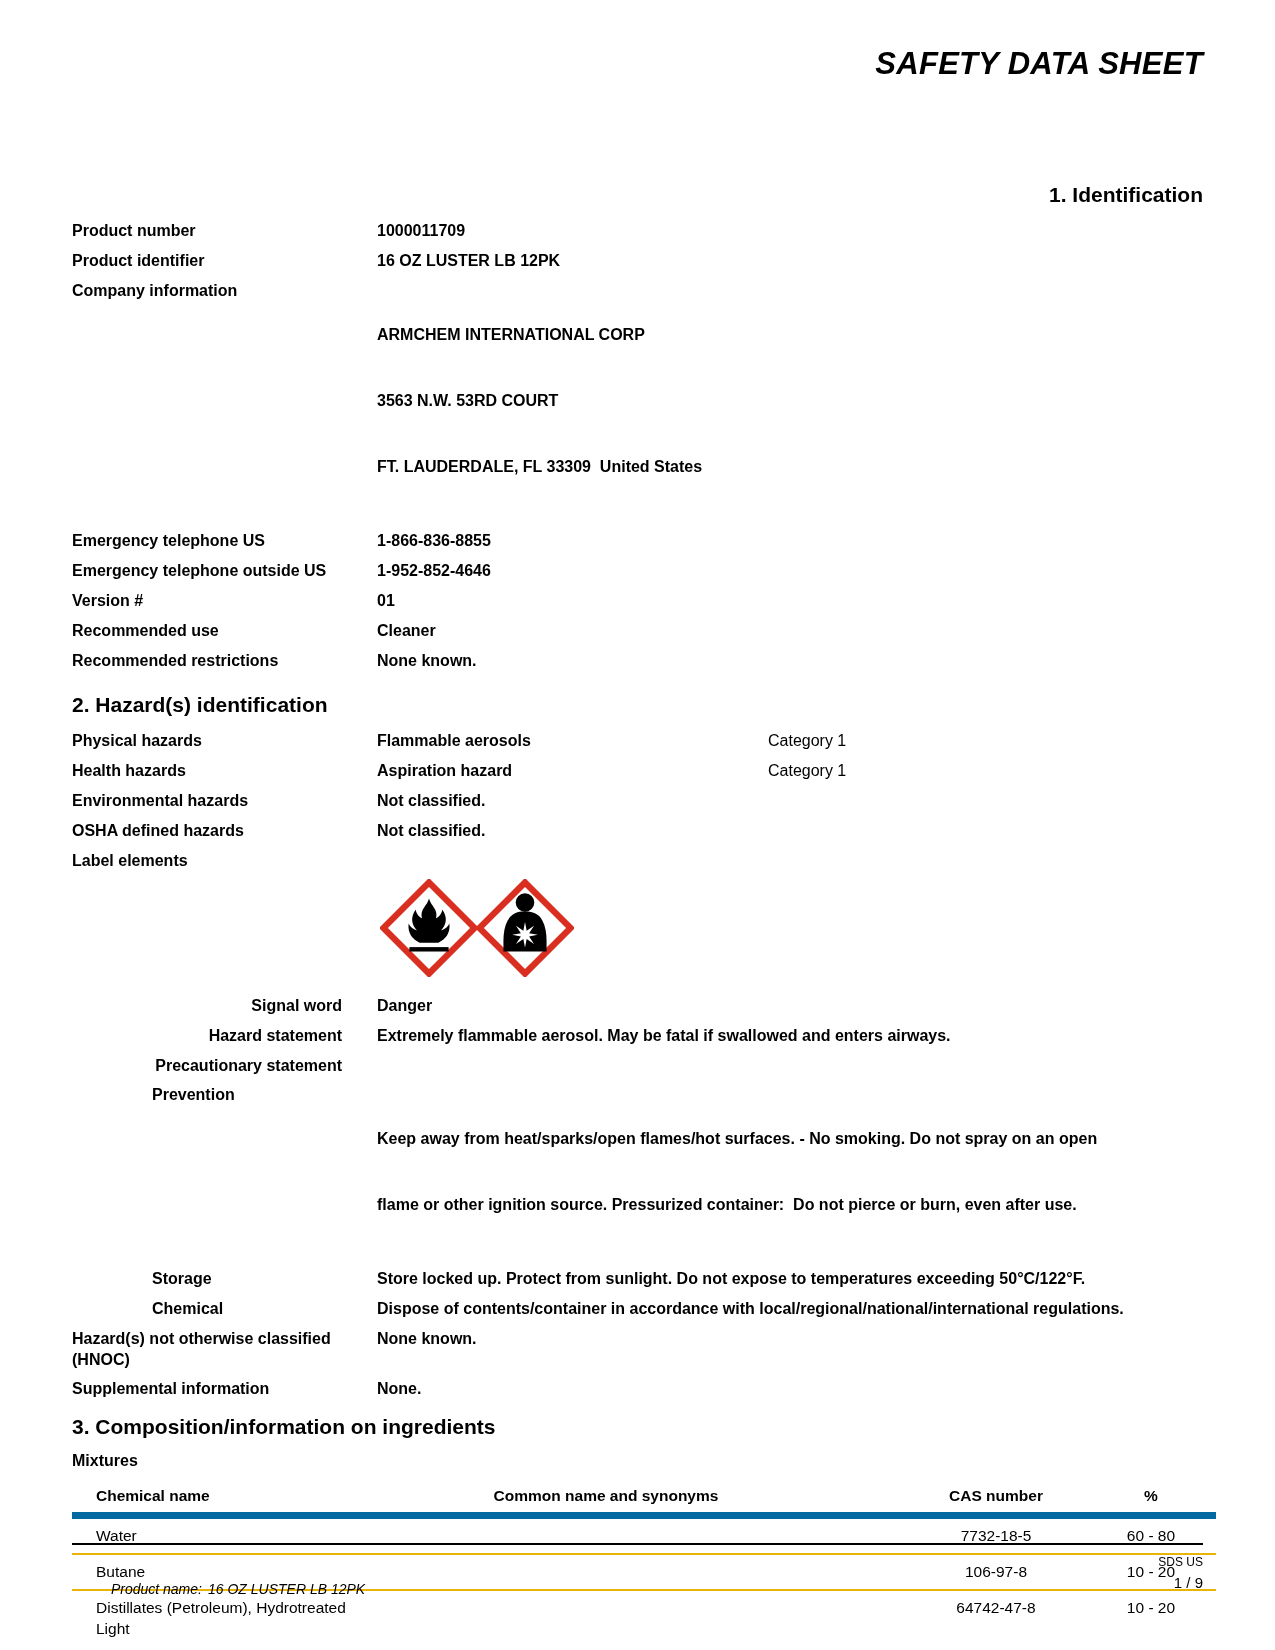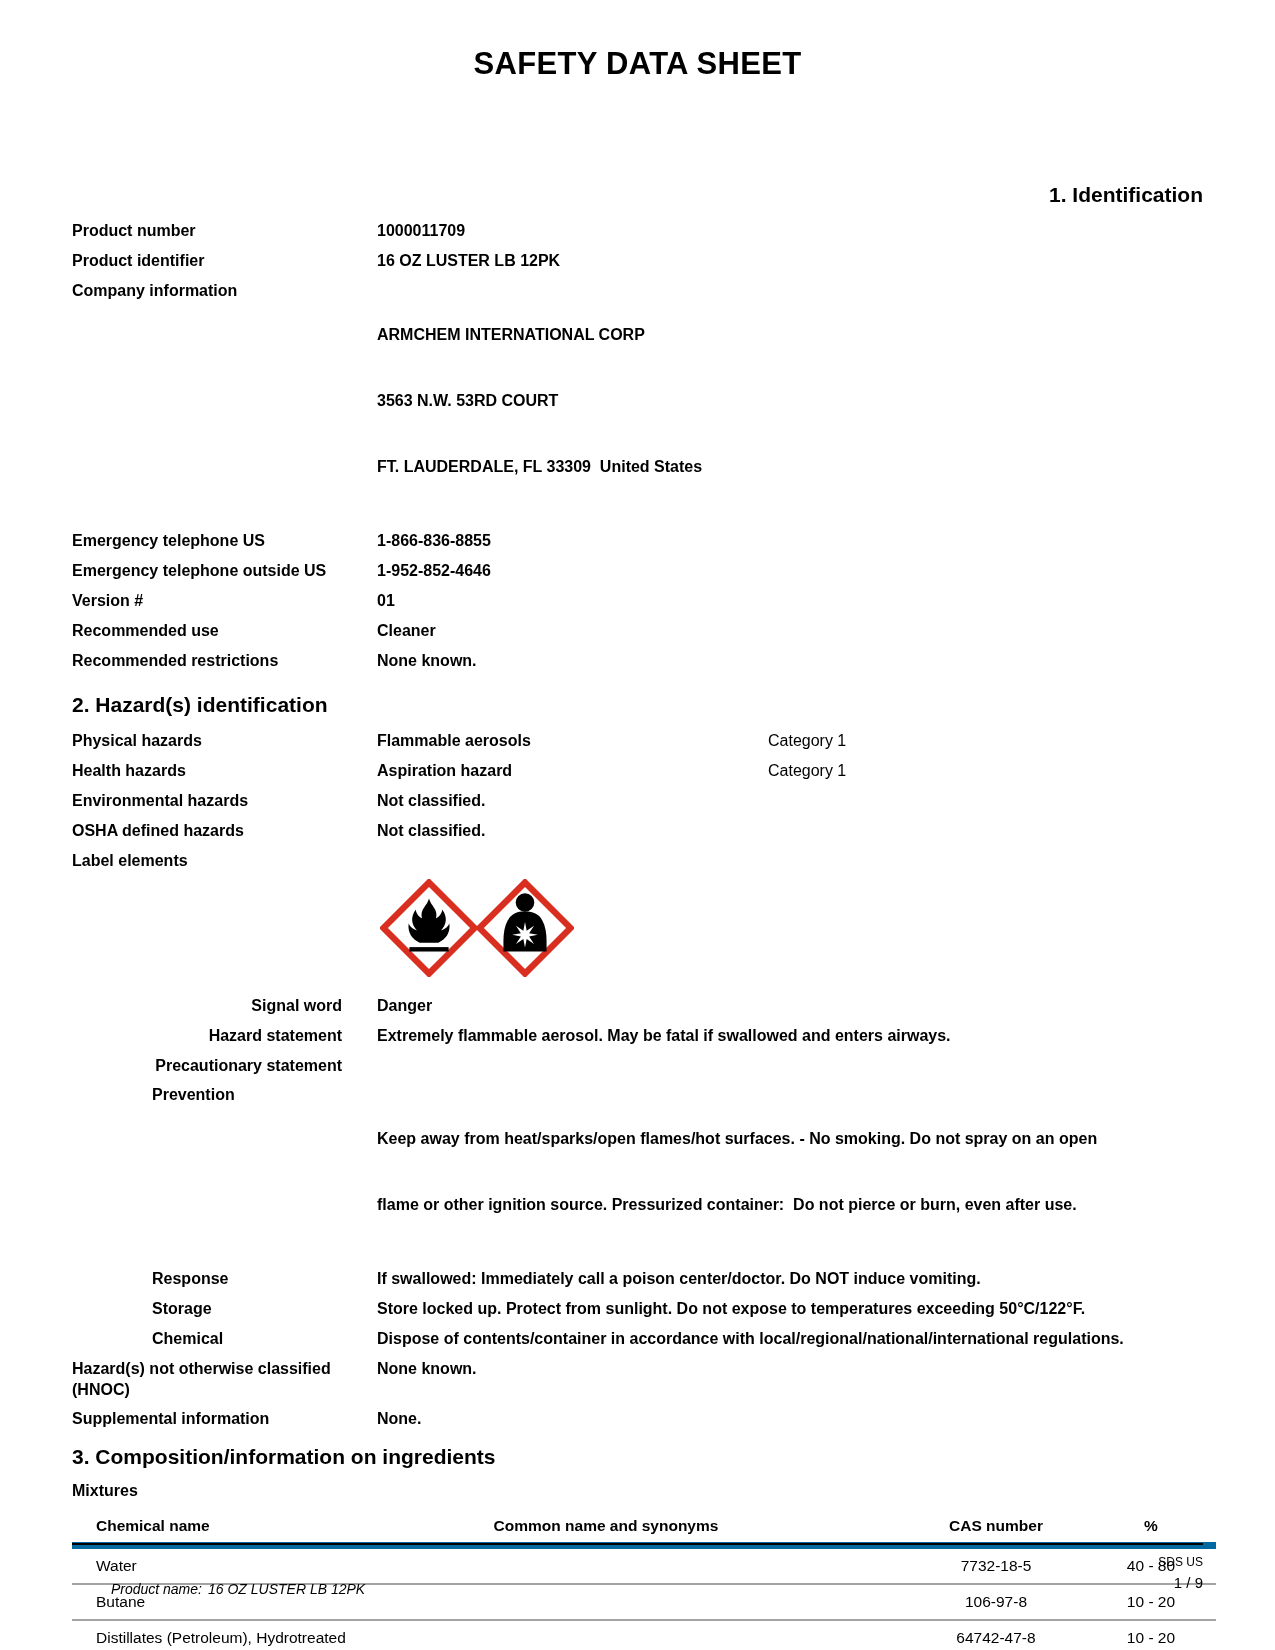--- a/index.html
+++ b/index.html
@@ -10,24 +10,25 @@
     margin: 0 auto;
     background: #ffffff;
     font-family: "Liberation Sans", "DejaVu Sans", sans-serif;
     color: #000;
     overflow: hidden;
   }
   .content { padding: 0 72px; }
 
   .doc-title {
     margin: 46px 0 0 0;
-    text-align: center;
+    text-align: right;
     font-size: 31px;
     font-weight: bold;
     letter-spacing: 0.3px;
+    font-style: italic;
   }
 
   .sec-heading {
     font-size: 21px;
     font-weight: bold;
     line-height: 26px;
     margin: 0 0 12px 0;
   }
   #sec1-heading { margin-top: 100px; text-align: right; }
   #sec2-heading { margin-top: 20px; }
@@ -46,21 +47,21 @@
   .pictograms { margin: 0 0 0 308px; height: 98px; display: flex; }
   .pictogram { width: 98px; height: 98px; flex: none; }
   .pictogram + .pictogram { margin-left: -2px; }
 
   .signal-block { margin-top: 18px; }
 
   .mixtures { font-size: 16px; font-weight: bold; line-height: 21px; margin: 0 0 10px 0; }
 
   table.ingredients { border-collapse: collapse; width: 1060px; font-size: 15.5px; table-layout: fixed; }
   table.ingredients th { font-weight: bold; border-bottom: 7px solid #0369a1; padding: 4px 0 6px 0; line-height: 21px; }
-  table.ingredients td { border-bottom: 2px solid #a3a3a3; padding: 6px 0 7px 0; vertical-align: top; line-height: 21px; }
+  table.ingredients td { border-bottom: 2px solid #eab308; padding: 6px 0 7px 0; vertical-align: top; line-height: 21px; }
   table.ingredients tr:last-child td { border-bottom: none; }
   .col-chem  { width: 270px; text-align: left; padding-left: 24px !important; }
   .col-common{ width: 480px; text-align: center; }
   .col-cas   { width: 180px; text-align: center; padding-left: 60px !important; }
   .col-pct   { width: 130px; text-align: center; }
 
   .footer {
     position: absolute;
     left: 72px; right: 72px; top: 1543px;
     border-top: 2px solid #000;
@@ -181,24 +182,20 @@
         <div class="lbl ind1">Precautionary statement</div>
       </div>
       <div class="row">
         <div class="lbl ind2">Prevention</div>
         <div class="val">
           <div>Keep away from heat/sparks/open flames/hot surfaces. - No smoking. Do not spray on an open</div>
           <div>flame or other ignition source. Pressurized container:  Do not pierce or burn, even after use.</div>
         </div>
       </div>
       <div class="row">
-        <div class="lbl ind2">Response</div>
-        <div class="val">If swallowed: Immediately call a poison center/doctor. Do NOT induce vomiting.</div>
-      </div>
-      <div class="row">
         <div class="lbl ind2">Storage</div>
         <div class="val">Store locked up. Protect from sunlight. Do not expose to temperatures exceeding 50°C/122°F.</div>
       </div>
       <div class="row">
         <div class="lbl ind2">Chemical</div>
         <div class="val">Dispose of contents/container in accordance with local/regional/national/international regulations.</div>
       </div>
       <div class="row">
         <div class="lbl">Hazard(s) not otherwise classified (HNOC)</div>
         <div class="val">None known.</div>
@@ -219,21 +216,21 @@
           <th class="col-common">Common name and synonyms</th>
           <th class="col-cas">CAS number</th>
           <th class="col-pct">%</th>
         </tr>
       </thead>
       <tbody>
         <tr>
           <td class="col-chem">Water</td>
           <td class="col-common"></td>
           <td class="col-cas">7732-18-5</td>
-          <td class="col-pct">40 - 80</td>
+          <td class="col-pct">60 - 80</td>
         </tr>
         <tr>
           <td class="col-chem">Butane</td>
           <td class="col-common"></td>
           <td class="col-cas">106-97-8</td>
           <td class="col-pct">10 - 20</td>
         </tr>
         <tr>
           <td class="col-chem">Distillates (Petroleum), Hydrotreated Light</td>
           <td class="col-common"></td>

